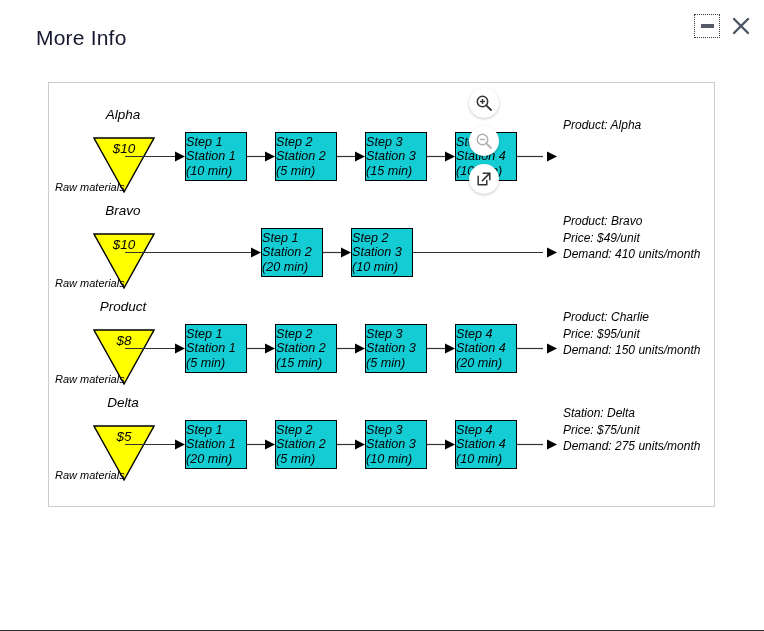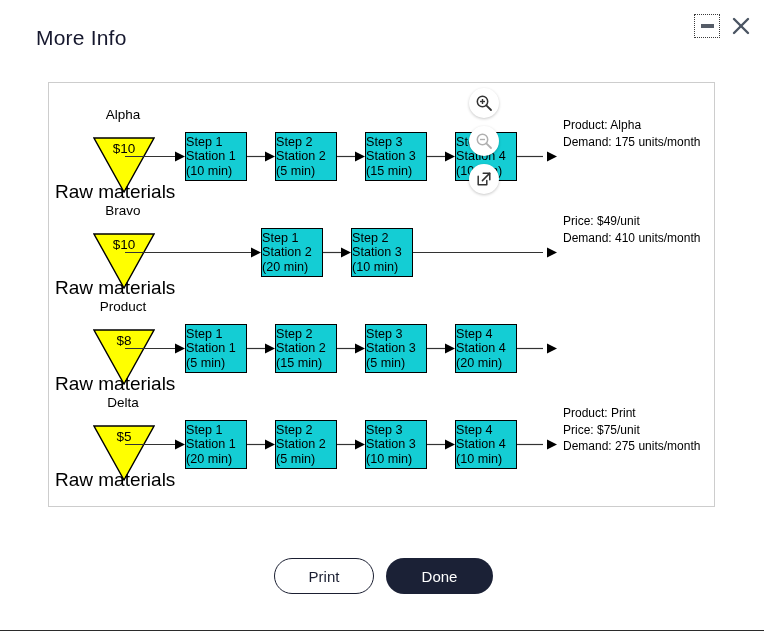--- a/index.html
+++ b/index.html
@@ -79,20 +79,21 @@
     border: 1px solid #cdcdcd;
     box-sizing: border-box;
     background: #fff;
     overflow: hidden;
   }
   #diagram-canvas {
     position: absolute;
     left: 0; top: 0;
     width: 100%;
     height: 100%;
+    font-style: italic;
   }
 
   
   .product-row {
     position: absolute;
     left: 0;
     width: 100%;
     height: 96px;
   }
   .row-0 { top: 8px; }
@@ -135,21 +136,21 @@
     font-size: 13.5px;
     color: #000;
     pointer-events: none;
   }
   .raw-sub {
     position: absolute;
     left: -14px;
     top: 90px;
     width: 150px;
     text-align: left;
-    font-size: 19px;
+    font-size: 11px;
     color: #000;
     padding-left: 6px;
     box-sizing: border-box;
   }
 
   
   .step-box {
     position: absolute;
     width: 62px;
     height: 49px;
@@ -299,21 +300,20 @@
             <polygon points="216,60.5 226,65.5 216,70.5" fill="#000"></polygon>
             <line x1="288" y1="65.5" x2="306" y2="65.5" stroke="#333" stroke-width="1.2"></line>
             <polygon points="306,60.5 316,65.5 306,70.5" fill="#000"></polygon>
             <line x1="378" y1="65.5" x2="396" y2="65.5" stroke="#333" stroke-width="1.2"></line>
             <polygon points="396,60.5 406,65.5 396,70.5" fill="#000"></polygon>
             <line x1="468" y1="65.5" x2="494" y2="65.5" stroke="#333" stroke-width="1.2"></line>
             <polygon points="498,60.5 508,65.5 498,70.5" fill="#000"></polygon>
           </svg>
           <div class="info-block">
             <div>Product: Alpha</div>
-            <div>Demand: 175 units/month</div>
           </div>
         </div>
         <div class="product-row row-1">
           <div class="raw-group">
             <div class="raw-label">Bravo</div>
             <div class="tri-wrap">
               <svg width="62" height="56" viewBox="0 0 62 56">
                 <polygon points="1,1 61,1 31,55" fill="#ffff00" stroke="#000000" stroke-width="1.4"></polygon>
               </svg>
               <div class="tri-cost">$10</div>
@@ -332,20 +332,21 @@
           </div>
           <svg width="667" height="96" style="position: absolute; left: 0px; top: 0px;">
             <line x1="76" y1="65.5" x2="202" y2="65.5" stroke="#333" stroke-width="1.2"></line>
             <polygon points="202,60.5 212,65.5 202,70.5" fill="#000"></polygon>
             <line x1="274" y1="65.5" x2="292" y2="65.5" stroke="#333" stroke-width="1.2"></line>
             <polygon points="292,60.5 302,65.5 292,70.5" fill="#000"></polygon>
             <line x1="364" y1="65.5" x2="494" y2="65.5" stroke="#333" stroke-width="1.2"></line>
             <polygon points="498,60.5 508,65.5 498,70.5" fill="#000"></polygon>
           </svg>
           <div class="info-block">
+            <div>Product: Bravo</div>
             <div>Price: $49/unit</div>
             <div>Demand: 410 units/month</div>
           </div>
         </div>
         <div class="product-row row-2">
           <div class="raw-group">
             <div class="raw-label">Product</div>
             <div class="tri-wrap">
               <svg width="62" height="56" viewBox="0 0 62 56">
                 <polygon points="1,1 61,1 31,55" fill="#ffff00" stroke="#000000" stroke-width="1.4"></polygon>
@@ -366,79 +367,84 @@
           </div>
           <div class="step-box" style="left: 316px;">
             <span>Step 3</span>
             <span>Station 3</span>
             <span>(5 min)</span>
           </div>
           <div class="step-box" style="left: 406px;">
             <span>Step 4</span>
             <span>Station 4</span>
             <span>(20 min)</span>
-          </div>
-          <svg width="667" height="96" style="position: absolute; left: 0px; top: 0px;">
-            <line x1="76" y1="65.5" x2="126" y2="65.5" stroke="#333" stroke-width="1.2"></line>
-            <polygon points="126,60.5 136,65.5 126,70.5" fill="#000"></polygon>
-            <line x1="198" y1="65.5" x2="216" y2="65.5" stroke="#333" stroke-width="1.2"></line>
-            <polygon points="216,60.5 226,65.5 216,70.5" fill="#000"></polygon>
-            <line x1="288" y1="65.5" x2="306" y2="65.5" stroke="#333" stroke-width="1.2"></line>
-            <polygon points="306,60.5 316,65.5 306,70.5" fill="#000"></polygon>
-            <line x1="378" y1="65.5" x2="396" y2="65.5" stroke="#333" stroke-width="1.2"></line>
-            <polygon points="396,60.5 406,65.5 396,70.5" fill="#000"></polygon>
-            <line x1="468" y1="65.5" x2="494" y2="65.5" stroke="#333" stroke-width="1.2"></line>
-            <polygon points="498,60.5 508,65.5 498,70.5" fill="#000"></polygon>
-          </svg>
-        </div>
-        <div class="product-row row-3">
-          <div class="raw-group">
-            <div class="raw-label">Delta</div>
-            <div class="tri-wrap">
-              <svg width="62" height="56" viewBox="0 0 62 56">
-                <polygon points="1,1 61,1 31,55" fill="#ffff00" stroke="#000000" stroke-width="1.4"></polygon>
-              </svg>
-              <div class="tri-cost">$5</div>
-            </div>
-            <div class="raw-sub">Raw materials</div>
-          </div>
-          <div class="step-box" style="left: 136px;">
-            <span>Step 1</span>
-            <span>Station 1</span>
-            <span>(20 min)</span>
-          </div>
-          <div class="step-box" style="left: 226px;">
-            <span>Step 2</span>
-            <span>Station 2</span>
-            <span>(5 min)</span>
-          </div>
-          <div class="step-box" style="left: 316px;">
-            <span>Step 3</span>
-            <span>Station 3</span>
-            <span>(10 min)</span>
-          </div>
-          <div class="step-box" style="left: 406px;">
-            <span>Step 4</span>
-            <span>Station 4</span>
-            <span>(10 min)</span>
           </div>
           <svg width="667" height="96" style="position: absolute; left: 0px; top: 0px;">
             <line x1="76" y1="65.5" x2="126" y2="65.5" stroke="#333" stroke-width="1.2"></line>
             <polygon points="126,60.5 136,65.5 126,70.5" fill="#000"></polygon>
             <line x1="198" y1="65.5" x2="216" y2="65.5" stroke="#333" stroke-width="1.2"></line>
             <polygon points="216,60.5 226,65.5 216,70.5" fill="#000"></polygon>
             <line x1="288" y1="65.5" x2="306" y2="65.5" stroke="#333" stroke-width="1.2"></line>
             <polygon points="306,60.5 316,65.5 306,70.5" fill="#000"></polygon>
             <line x1="378" y1="65.5" x2="396" y2="65.5" stroke="#333" stroke-width="1.2"></line>
             <polygon points="396,60.5 406,65.5 396,70.5" fill="#000"></polygon>
             <line x1="468" y1="65.5" x2="494" y2="65.5" stroke="#333" stroke-width="1.2"></line>
             <polygon points="498,60.5 508,65.5 498,70.5" fill="#000"></polygon>
           </svg>
           <div class="info-block">
-            <div>Product: Print</div>
+            <div>Product: Charlie</div>
+            <div>Price: $95/unit</div>
+            <div>Demand: 150 units/month</div>
+          </div>
+        </div>
+        <div class="product-row row-3">
+          <div class="raw-group">
+            <div class="raw-label">Delta</div>
+            <div class="tri-wrap">
+              <svg width="62" height="56" viewBox="0 0 62 56">
+                <polygon points="1,1 61,1 31,55" fill="#ffff00" stroke="#000000" stroke-width="1.4"></polygon>
+              </svg>
+              <div class="tri-cost">$5</div>
+            </div>
+            <div class="raw-sub">Raw materials</div>
+          </div>
+          <div class="step-box" style="left: 136px;">
+            <span>Step 1</span>
+            <span>Station 1</span>
+            <span>(20 min)</span>
+          </div>
+          <div class="step-box" style="left: 226px;">
+            <span>Step 2</span>
+            <span>Station 2</span>
+            <span>(5 min)</span>
+          </div>
+          <div class="step-box" style="left: 316px;">
+            <span>Step 3</span>
+            <span>Station 3</span>
+            <span>(10 min)</span>
+          </div>
+          <div class="step-box" style="left: 406px;">
+            <span>Step 4</span>
+            <span>Station 4</span>
+            <span>(10 min)</span>
+          </div>
+          <svg width="667" height="96" style="position: absolute; left: 0px; top: 0px;">
+            <line x1="76" y1="65.5" x2="126" y2="65.5" stroke="#333" stroke-width="1.2"></line>
+            <polygon points="126,60.5 136,65.5 126,70.5" fill="#000"></polygon>
+            <line x1="198" y1="65.5" x2="216" y2="65.5" stroke="#333" stroke-width="1.2"></line>
+            <polygon points="216,60.5 226,65.5 216,70.5" fill="#000"></polygon>
+            <line x1="288" y1="65.5" x2="306" y2="65.5" stroke="#333" stroke-width="1.2"></line>
+            <polygon points="306,60.5 316,65.5 306,70.5" fill="#000"></polygon>
+            <line x1="378" y1="65.5" x2="396" y2="65.5" stroke="#333" stroke-width="1.2"></line>
+            <polygon points="396,60.5 406,65.5 396,70.5" fill="#000"></polygon>
+            <line x1="468" y1="65.5" x2="494" y2="65.5" stroke="#333" stroke-width="1.2"></line>
+            <polygon points="498,60.5 508,65.5 498,70.5" fill="#000"></polygon>
+          </svg>
+          <div class="info-block">
+            <div>Station: Delta</div>
             <div>Price: $75/unit</div>
             <div>Demand: 275 units/month</div>
           </div>
         </div>
       </div>
 
     <div id="zoom-controls">
       <div class="zoom-btn" id="zoom-in-button">
         <svg width="18" height="18" viewBox="0 0 18 18">
           <circle cx="7.5" cy="7.5" r="5.2" fill="none" stroke="#333" stroke-width="1.5"></circle>
@@ -457,18 +463,14 @@
       <div class="zoom-btn" id="expand-button">
         <svg width="18" height="18" viewBox="0 0 18 18">
           <path d="M3.2 6.2 V14.8 H11.8 V10.4" fill="none" stroke="#333" stroke-width="1.5" stroke-linecap="round" stroke-linejoin="round"></path>
           <path d="M8.2 3.2 H14.8 V9.8" fill="none" stroke="#333" stroke-width="1.5" stroke-linecap="round" stroke-linejoin="round"></path>
           <line x1="7.4" y1="10.6" x2="14.6" y2="3.4" stroke="#333" stroke-width="1.5" stroke-linecap="round"></line>
         </svg>
       </div>
     </div>
   </div>
 
-  <div id="footer">
-    <button id="print-button">Print</button>
-    <button id="done-button">Done</button>
-  </div>
 
 </div>
 
 </body></html>

